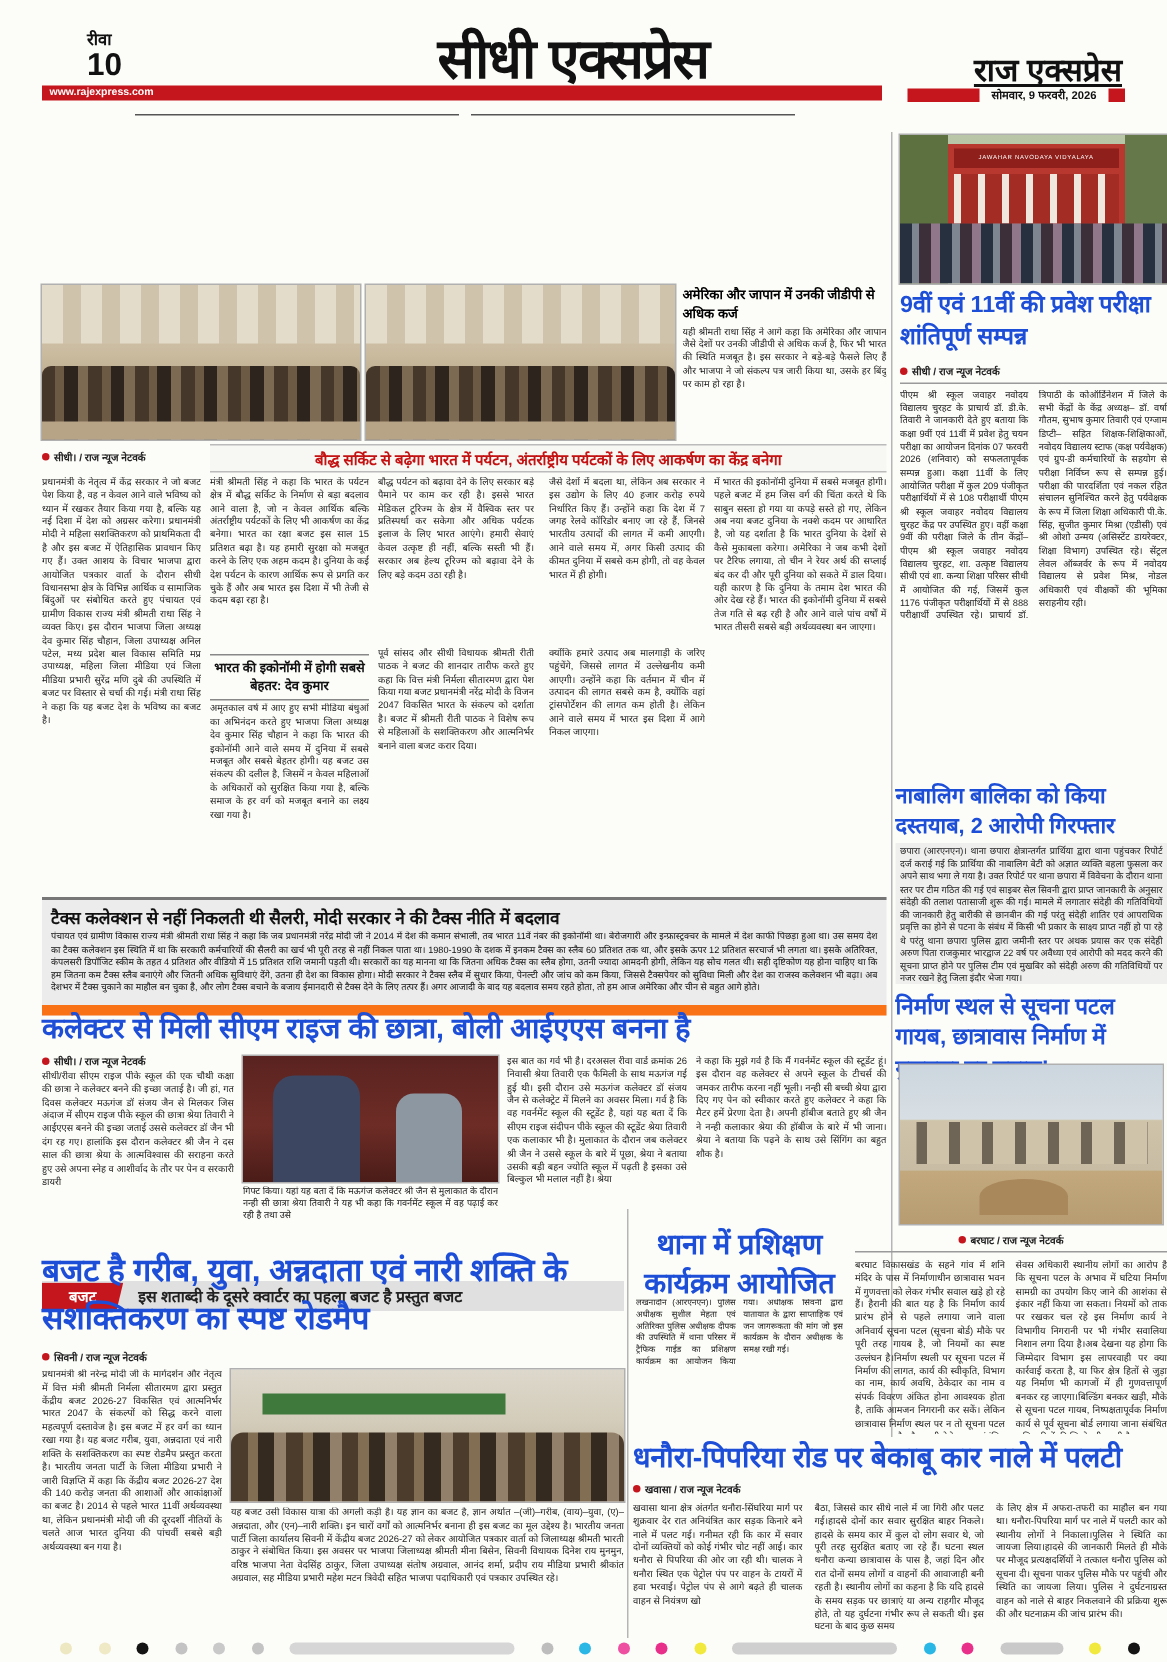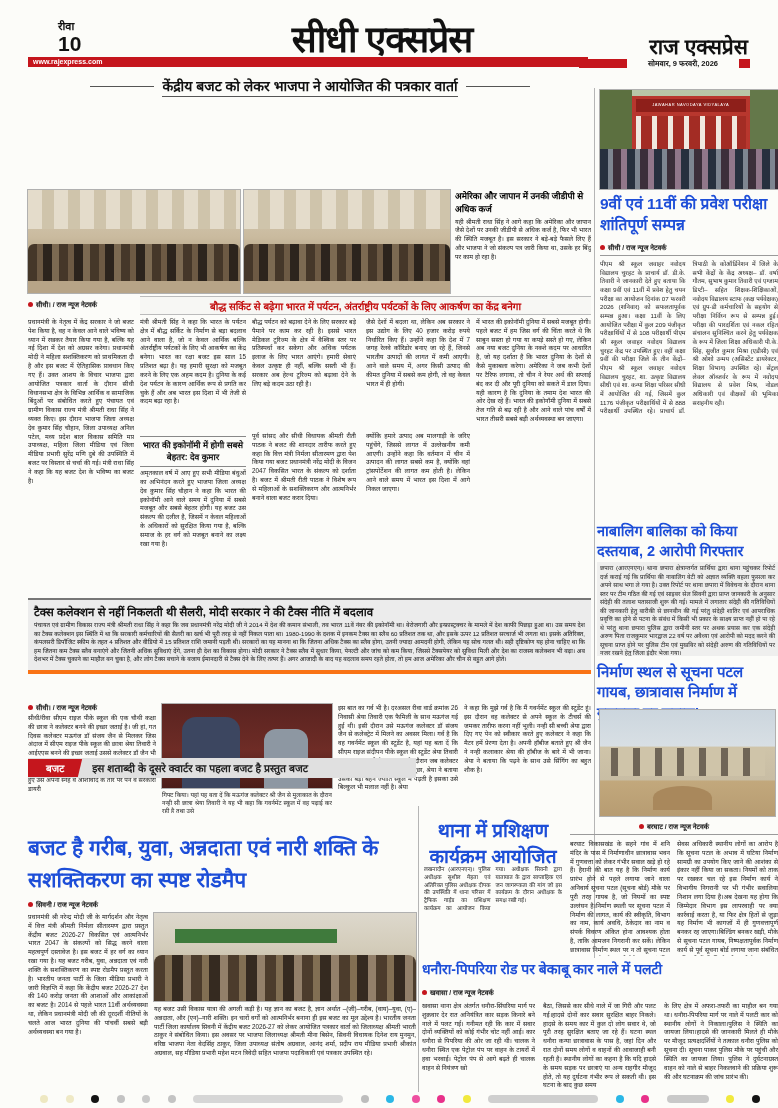--- a/index.html
+++ b/index.html
@@ -24,21 +24,21 @@
   
   .kicker-row{display:flex;align-items:center;gap:8px;}
   .kicker-line{flex:1;border-top:1px solid #555;}
   .kicker-text{font-size:14px;font-weight:bold;border-bottom:1px solid #555;padding-bottom:1px;white-space:nowrap;}
   .main-headline{border:1.5px solid #777;padding:4px 10px;font-size:28px;line-height:1.42;font-weight:bold;}
   .red-subhead{display:flex;align-items:center;justify-content:center;border-top:1px solid #bbb;border-bottom:1px solid #bbb;
                background:#f7f7f4;color:#c41111;font-weight:bold;font-size:10px;}
   .boxed-subhead{border-top:1px solid #888;border-bottom:1px solid #888;padding:3px 1px;margin:2px 0;
                  font-size:8.6px;font-weight:bold;text-align:center;line-height:1.35;}
   .pm-box{border:1px solid #888;padding:3px 4px;margin:3px 0;font-size:8.8px;font-weight:bold;text-align:center;line-height:1.4;}
-  .greyband{background:#ececec;border-top:2px solid #777;border-bottom:4px solid #f97316;padding:4px 6px;}
+  .greyband{background:#ececec;border-top:2px solid #777;border-bottom:7px solid #f97316;padding:4px 6px;}
   .tax-headline{font-size:11.5px;font-weight:bold;margin-bottom:2px;}
   .tax-body{font-size:6.1px;line-height:1.4;text-align:justify;overflow:hidden;}
   .sec-headline{font-weight:bold;line-height:1.35;color:#1d4ed8;}
   .caption{font-size:6.1px;line-height:1.35;text-align:justify;color:#222;overflow:hidden;}
   .tag-strip{display:flex;align-items:center;background:#e0e0e0;height:20px;}
   .tag-box{background:#c5161d;color:#fff;font-weight:bold;font-size:10px;padding:2px 18px;margin-right:10px;
            clip-path:polygon(0 0,100% 0,92% 100%,0 100%);}
   .tag-text{font-size:10.5px;font-weight:bold;color:#222;}
   .cols2{column-count:2;column-gap:7px;}
   
@@ -72,34 +72,33 @@
 </head>
 <body>
 
 <div class="page">
 
   <div class="abs" style="left:30px;top:18px;margin-left:28px;">
     <div class="edition-name">रीवा</div>
     <div class="page-num">10</div>
   </div>
   <div class="abs paper-title" style="left:0;right:14px;top:12px;text-align:center;">सीधी एक्सप्रेस</div>
-  <div class="abs brand" style="right:30px;top:32px;">राज एक्सप्रेस</div>
+  <div class="abs brand" style="right:30px;top:32px;text-decoration:underline;">राज एक्सप्रेस</div>
 
   <div class="abs redbar" style="left:28px;top:57px;width:560px;height:10px;">
     <div class="site">www.rajexpress.com</div>
   </div>
-  <div class="abs" style="right:28px;top:58px;display:flex;align-items:center;gap:21px;">
+  <div class="abs" style="right:28px;top:58px;display:flex;align-items:center;gap:8px;">
     <div class="redbar" style="width:48px;height:9px;"></div>
     <div class="date">सोमवार, 9 फरवरी, 2026</div>
     <div class="redbar" style="width:11px;height:9px;"></div>
   </div>
 
   <div class="abs kicker-row" style="left:90px;top:76px;width:440px;">
     <div class="kicker-line"></div>
-    <div class="kicker-text">केंद्रीय बजट को लेकर भाजपा ने आयोजित की पत्रकार वार्ता</div>
     <div class="kicker-line"></div>
   </div>
 
 
   <div class="abs photo meeting" style="left:28px;top:190px;width:212px;height:103px;">
     <div class="ph-l1 curtain"></div>
     <div class="ph-l1 people"></div>
     <div class="ph-l1 table"></div>
   </div>
   <div class="abs photo meeting" style="left:244px;top:190px;width:206px;height:103px;">
@@ -138,34 +137,35 @@
     </div>
   </div>
 
   <div class="abs bodytext" style="left:476px;top:318px;width:115px;height:274px;">में भारत की इकोनॉमी दुनिया में सबसे मजबूत होगी। पहले बजट में हम जिस वर्ग की चिंता करते थे कि साबुन सस्ता हो गया या कपड़े सस्ते हो गए, लेकिन अब नया बजट दुनिया के नक्शे कदम पर आधारित है, जो यह दर्शाता है कि भारत दुनिया के देशों से कैसे मुकाबला करेगा। अमेरिका ने जब कभी देशों पर टैरिफ लगाया, तो चीन ने रेयर अर्थ की सप्लाई बंद कर दी और पूरी दुनिया को सकते में डाल दिया। यही कारण है कि दुनिया के तमाम देश भारत की ओर देख रहे हैं। भारत की इकोनॉमी दुनिया में सबसे तेज गति से बढ़ रही है और आने वाले पांच वर्षों में भारत तीसरी सबसे बड़ी अर्थव्यवस्था बन जाएगा।</div>
 
   <div class="abs greyband" style="left:28px;top:598px;width:551px;height:62px;">
     <div class="tax-headline">टैक्स कलेक्शन से नहीं निकलती थी सैलरी, मोदी सरकार ने की टैक्स नीति में बदलाव</div>
     <div class="tax-body" style="height:44px;">पंचायत एवं ग्रामीण विकास राज्य मंत्री श्रीमती राधा सिंह ने कहा कि जब प्रधानमंत्री नरेंद्र मोदी जी ने 2014 में देश की कमान संभाली, तब भारत 11वें नंबर की इकोनॉमी था। बेरोजगारी और इन्फ्रास्ट्रक्चर के मामले में देश काफी पिछड़ा हुआ था। उस समय देश का टैक्स कलेक्शन इस स्थिति में था कि सरकारी कर्मचारियों की सैलरी का खर्च भी पूरी तरह से नहीं निकल पाता था। 1980-1990 के दशक में इनकम टैक्स का स्लैब 60 प्रतिशत तक था, और इसके ऊपर 12 प्रतिशत सरचार्ज भी लगता था। इसके अतिरिक्त, कंपलसरी डिपॉजिट स्कीम के तहत 4 प्रतिशत और वीडियो में 15 प्रतिशत राशि जमानी पड़ती थी। सरकारों का यह मानना था कि जितना अधिक टैक्स का स्लैब होगा, उतनी ज्यादा आमदनी होगी, लेकिन यह सोच गलत थी। सही दृष्टिकोण यह होना चाहिए था कि हम जितना कम टैक्स स्लैब बनाएंगे और जितनी अधिक सुविधाएं देंगे, उतना ही देश का विकास होगा। मोदी सरकार ने टैक्स स्लैब में सुधार किया, पेनल्टी और जांच को कम किया, जिससे टैक्सपेयर को सुविधा मिली और देश का राजस्व कलेक्शन भी बढ़ा। अब देशभर में टैक्स चुकाने का माहौल बन चुका है, और लोग टैक्स बचाने के बजाय ईमानदारी से टैक्स देने के लिए तत्पर हैं। अगर आजादी के बाद यह बदलाव समय रहते होता, तो हम आज अमेरिका और चीन से बहुत आगे होते।</div>
   </div>
 
+  <div class="abs sec-headline" style="left:28px;top:674px;width:563px;font-size:19px;white-space:nowrap;">कलेक्टर से मिली सीएम राइज की छात्रा, बोली आईएएस बनना है</div>
   <div class="abs byline" style="left:28px;top:703px;width:128px;">
     <span class="dot"></span>
     <span>सीधी। / राज न्यूज नेटवर्क</span>
   </div>
   <div class="abs bodytext" style="left:28px;top:714px;width:128px;height:98px;">सीधी/रीवा सीएम राइज पीके स्कूल की एक चौथी कक्षा की छात्रा ने कलेक्टर बनने की इच्छा जताई है। जी हां, गत दिवस कलेक्टर मऊगंज डॉ संजय जैन से मिलकर जिस अंदाज में सीएम राइज पीके स्कूल की छात्रा श्रेया तिवारी ने आईएएस बनने की इच्छा जताई उससे कलेक्टर डॉ जैन भी दंग रह गए। हालांकि इस दौरान कलेक्टर श्री जैन ने दस साल की छात्रा श्रेया के आत्मविश्वास की सराहना करते हुए उसे अपना स्नेह व आशीर्वाद के तौर पर पेन व सरकारी डायरी</div>
   <div class="abs photo giftphoto" style="left:162px;top:704px;width:170px;height:84px;">
     <div class="abs man"></div>
     <div class="abs girl"></div>
   </div>
   <div class="abs caption" style="left:162px;top:791px;width:170px;height:22px;">गिफ्ट किया। यहां यह बता दें कि मऊगंज कलेक्टर श्री जैन से मुलाकात के दौरान नन्ही सी छात्रा श्रेया तिवारी ने यह भी कहा कि गवर्नमेंट स्कूल में वह पढ़ाई कर रही है तथा उसे</div>
   <div class="abs bodytext" style="left:338px;top:704px;width:120px;height:108px;">इस बात का गर्व भी है। दरअसल रीवा वार्ड क्रमांक 26 निवासी श्रेया तिवारी एक फैमिली के साथ मऊगंज गई हुई थी। इसी दौरान उसे मऊगंज कलेक्टर डॉ संजय जैन से कलेक्ट्रेट में मिलने का अवसर मिला। गर्व है कि वह गवर्नमेंट स्कूल की स्टूडेंट है, यहां यह बता दें कि सीएम राइज संदीपन पीके स्कूल की स्टूडेंट श्रेया तिवारी एक कलाकार भी है। मुलाकात के दौरान जब कलेक्टर श्री जैन ने उससे स्कूल के बारे में पूछा, श्रेया ने बताया उसकी बड़ी बहन ज्योति स्कूल में पढ़ती है इसका उसे बिल्कुल भी मलाल नहीं है। श्रेया</div>
   <div class="abs bodytext" style="left:464px;top:704px;width:127px;height:108px;">ने कहा कि मुझे गर्व है कि मैं गवर्नमेंट स्कूल की स्टूडेंट हूं। इस दौरान वह कलेक्टर से अपने स्कूल के टीचर्स की जमकर तारीफ करना नहीं भूली। नन्ही सी बच्ची श्रेया द्वारा दिए गए पेन को स्वीकार करते हुए कलेक्टर ने कहा कि मैटर हमें प्रेरणा देता है। अपनी हॉबीज बताते हुए श्री जैन ने नन्ही कलाकार श्रेया की हॉबीज के बारे में भी जाना। श्रेया ने बताया कि पढ़ने के साथ उसे सिंगिंग का बहुत शौक है।</div>
 
-  <div class="abs tag-strip" style="left:28px;top:758px;width:388px;">
+  <div class="abs tag-strip" style="left:28px;top:854px;width:388px;">
     <div class="tag-box">बजट</div>
     <div class="tag-text">इस शताब्दी के दूसरे क्वार्टर का पहला बजट है प्रस्तुत बजट</div>
   </div>
   <div class="abs sec-headline" style="left:28px;top:832px;width:388px;font-size:21px;line-height:1.5;">बजट है गरीब, युवा, अन्नदाता एवं नारी शक्ति के सशक्तिकरण का स्पष्ट रोडमैप</div>
   <div class="abs byline" style="left:28px;top:900px;width:128px;">
     <span class="dot"></span>
     <span>सिवनी / राज न्यूज नेटवर्क</span>
   </div>
   <div class="abs bodytext" style="left:28px;top:913px;width:120px;height:178px;">प्रधानमंत्री श्री नरेन्द्र मोदी जी के मार्गदर्शन और नेतृत्व में वित्त मंत्री श्रीमती निर्मला सीतारमण द्वारा प्रस्तुत केंद्रीय बजट 2026-27 विकसित एवं आत्मनिर्भर भारत 2047 के संकल्पों को सिद्ध करने वाला महत्वपूर्ण दस्तावेज है। इस बजट में हर वर्ग का ध्यान रखा गया है। यह बजट गरीब, युवा, अन्नदाता एवं नारी शक्ति के सशक्तिकरण का स्पष्ट रोडमैप प्रस्तुत करता है। भारतीय जनता पार्टी के जिला मीडिया प्रभारी ने जारी विज्ञप्ति में कहा कि केंद्रीय बजट 2026-27 देश की 140 करोड़ जनता की आशाओं और आकांक्षाओं का बजट है। 2014 से पहले भारत 11वीं अर्थव्यवस्था था, लेकिन प्रधानमंत्री मोदी जी की दूरदर्शी नीतियों के चलते आज भारत दुनिया की पांचवीं सबसे बड़ी अर्थव्यवस्था बन गया है।</div>
   <div class="abs photo pressphoto" style="left:154px;top:913px;width:262px;height:88px;">
@@ -209,21 +209,21 @@
   <div class="abs hairline" style="left:570px;top:834px;width:208px;"></div>
   <div class="abs" style="left:570px;top:840px;width:208px;height:116px;display:flex;gap:7px;overflow:hidden;">
     <div class="bodytext" style="width:100px;height:116px;">बरघाट विकासखंड के सहने गांव में शनि मंदिर के पास में निर्माणाधीन छात्रावास भवन में गुणवत्ता को लेकर गंभीर सवाल खड़े हो रहे हैं। हैरानी की बात यह है कि निर्माण कार्य प्रारंभ होने से पहले लगाया जाने वाला अनिवार्य सूचना पटल (सूचना बोर्ड) मौके पर पूरी तरह गायब है, जो नियमों का स्पष्ट उल्लंघन है।निर्माण स्थली पर सूचना पटल में निर्माण की लागत, कार्य की स्वीकृति, विभाग का नाम, कार्य अवधि, ठेकेदार का नाम व संपर्क विवरण अंकित होना आवश्यक होता है, ताकि आमजन निगरानी कर सकें। लेकिन छात्रावास निर्माण स्थल पर न तो सूचना पटल लगाया गया है और न ही ठेकेदार व संबंधित विभाग की कोई जानकारी सार्वजनिक की गई है।ठेकेदार के आगे</div>
     <div class="bodytext" style="width:101px;height:116px;">सेवस अधिकारी स्थानीय लोगों का आरोप है कि सूचना पटल के अभाव में घटिया निर्माण सामग्री का उपयोग किए जाने की आशंका से इंकार नहीं किया जा सकता। नियमों को ताक पर रखकर चल रहे इस निर्माण कार्य ने विभागीय निगरानी पर भी गंभीर सवालिया निशान लगा दिया है।अब देखना यह होगा कि जिम्मेदार विभाग इस लापरवाही पर क्या कार्रवाई करता है, या फिर क्षेत्र हितों से जुड़ा यह निर्माण भी कागजों में ही गुणवत्तापूर्ण बनकर रह जाएगा।बिल्डिंग बनकर खड़ी, मौके से सूचना पटल गायब, निष्पक्षतापूर्वक निर्माण कार्य से पूर्व सूचना बोर्ड लगाया जाना संबंधित अधिकारियों की जिम्मेदारी बनती है।</div>
   </div>
 
   <div class="abs vline" style="left:418px;top:806px;height:286px;"></div>
   <div class="abs sec-headline" style="left:424px;top:818px;width:138px;font-size:19px;text-align:center;">थाना में प्रशिक्षण कार्यक्रम आयोजित</div>
   <div class="abs bodytext cols2" style="left:424px;top:866px;width:138px;height:90px;font-size:5.6px;column-gap:5px;">लखनादौन (आरएनएन)। पुलिस अधीक्षक सुशील मेहता एवं अतिरिक्त पुलिस अधीक्षक दीपक की उपस्थिति में थाना परिसर में ट्रैफिक गाईड का प्रशिक्षण कार्यक्रम का आयोजन किया गया। अधीक्षक सिवनी द्वारा यातायात के द्वारा साप्ताहिक एवं जन जागरूकता की मांग जो इस कार्यक्रम के दौरान अधीक्षक के समक्ष रखी गई।</div>
 
-  <div class="abs sec-headline" style="left:422px;top:960px;width:356px;font-size:14px;white-space:nowrap;">धनौरा-पिपरिया रोड पर बेकाबू कार नाले में पलटी</div>
+  <div class="abs sec-headline" style="left:422px;top:960px;width:356px;font-size:19px;white-space:nowrap;">धनौरा-पिपरिया रोड पर बेकाबू कार नाले में पलटी</div>
   <div class="abs byline" style="left:422px;top:988px;width:120px;">
     <span class="dot"></span>
     <span>खवासा / राज न्यूज नेटवर्क</span>
   </div>
   <div class="abs" style="left:422px;top:1002px;width:356px;height:90px;display:flex;gap:8px;overflow:hidden;">
     <div class="bodytext" style="width:113px;">खवासा थाना क्षेत्र अंतर्गत धनौरा-सिंघरिया मार्ग पर शुक्रवार देर रात अनियंत्रित कार सड़क किनारे बने नाले में पलट गई। गनीमत रही कि कार में सवार दोनों व्यक्तियों को कोई गंभीर चोट नहीं आई। कार धनौरा से पिपरिया की ओर जा रही थी। चालक ने धनौरा स्थित एक पेट्रोल पंप पर वाहन के टायरों में हवा भरवाई। पेट्रोल पंप से आगे बढ़ते ही चालक वाहन से नियंत्रण खो</div>
     <div class="bodytext" style="width:113px;">बैठा, जिससे कार सीधे नाले में जा गिरी और पलट गई।हादसे दोनों कार सवार सुरक्षित बाहर निकले।हादसे के समय कार में कुल दो लोग सवार थे, जो पूरी तरह सुरक्षित बताए जा रहे हैं। घटना स्थल धनौरा कन्या छात्रावास के पास है, जहां दिन और रात दोनों समय लोगों व वाहनों की आवाजाही बनी रहती है। स्थानीय लोगों का कहना है कि यदि हादसे के समय सड़क पर छात्राएं या अन्य राहगीर मौजूद होते, तो यह दुर्घटना गंभीर रूप ले सकती थी। इस घटना के बाद कुछ समय</div>
     <div class="bodytext" style="width:114px;">के लिए क्षेत्र में अफरा-तफरी का माहौल बन गया था। धनौरा-पिपरिया मार्ग पर नाले में पलटी कार को स्थानीय लोगों ने निकाला।पुलिस ने स्थिति का जायजा लिया।हादसे की जानकारी मिलते ही मौके पर मौजूद प्रत्यक्षदर्शियों ने तत्काल धनौरा पुलिस को सूचना दी। सूचना पाकर पुलिस मौके पर पहुंची और स्थिति का जायजा लिया। पुलिस ने दुर्घटनाग्रस्त वाहन को नाले से बाहर निकलवाने की प्रक्रिया शुरू की और घटनाक्रम की जांच प्रारंभ की।</div>
   </div>
 

